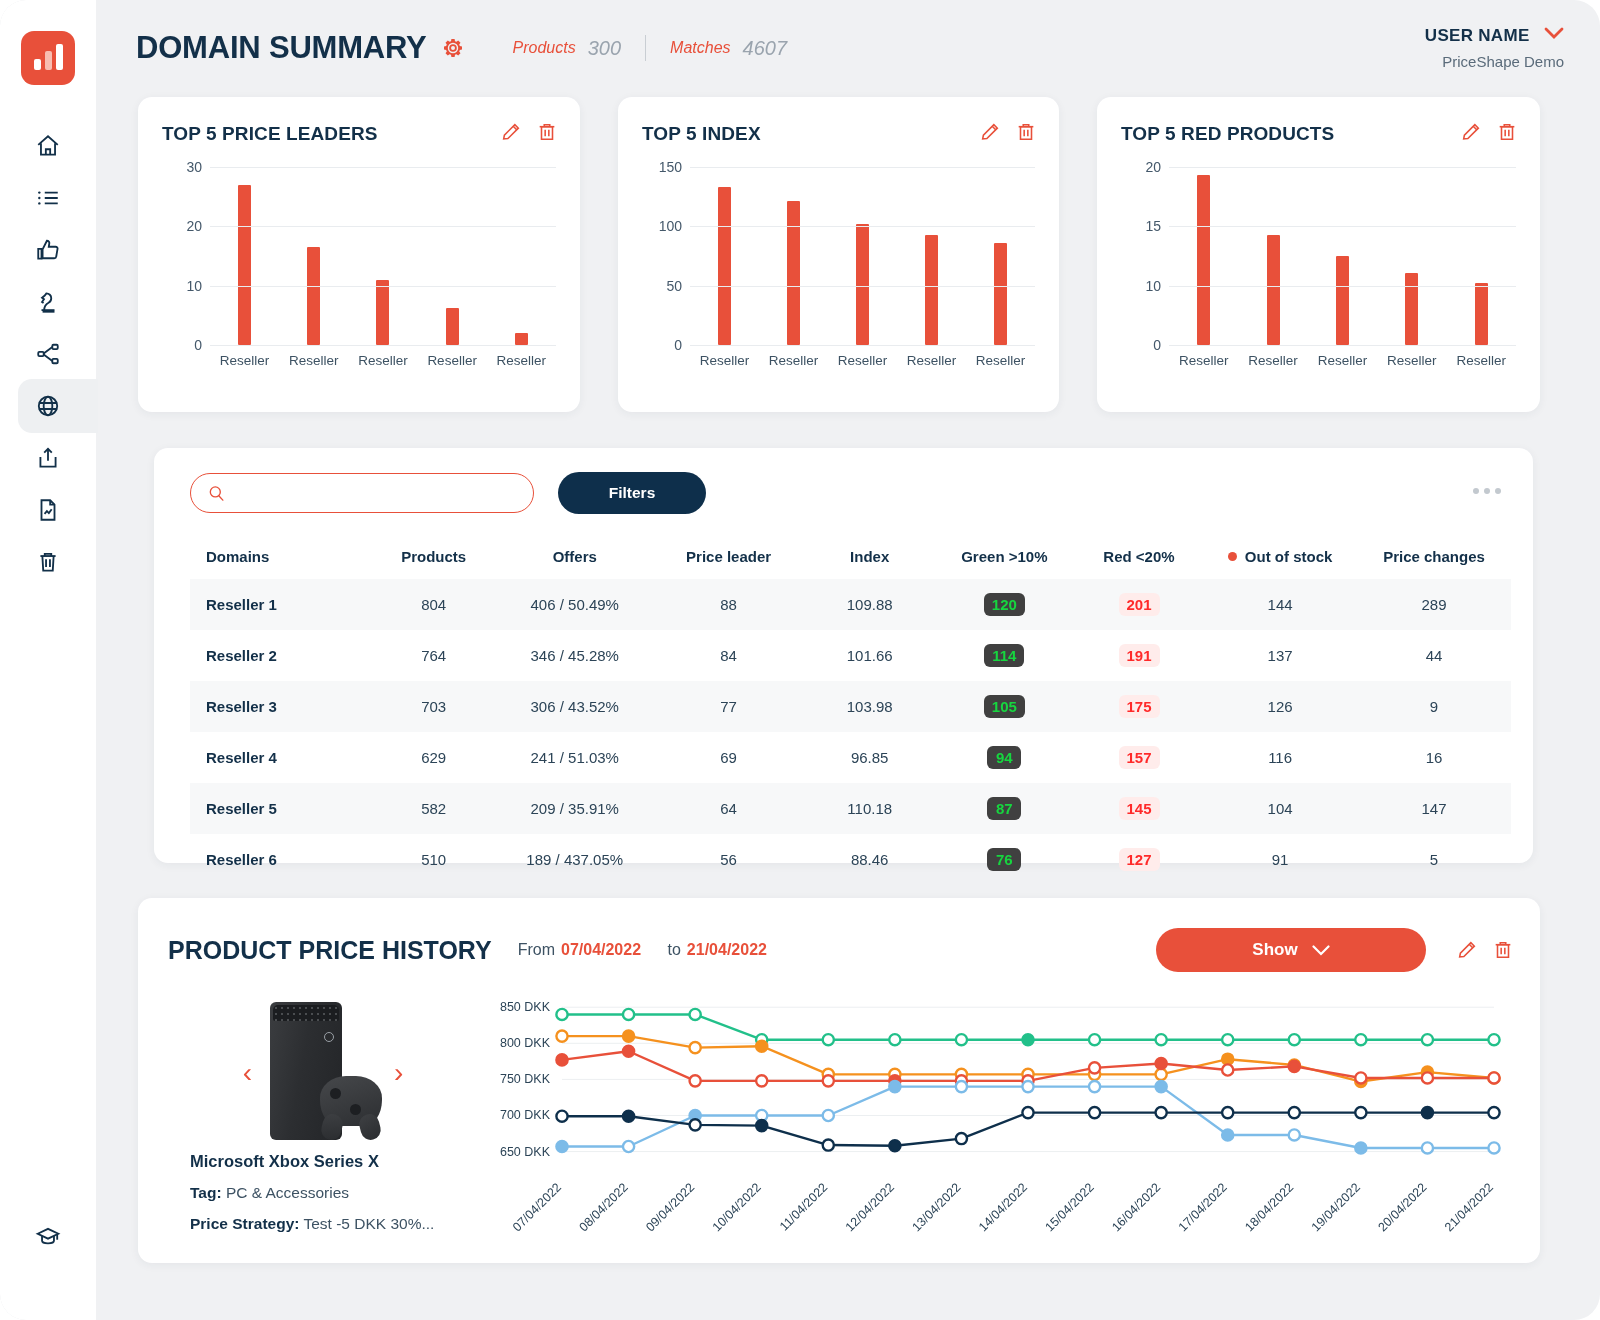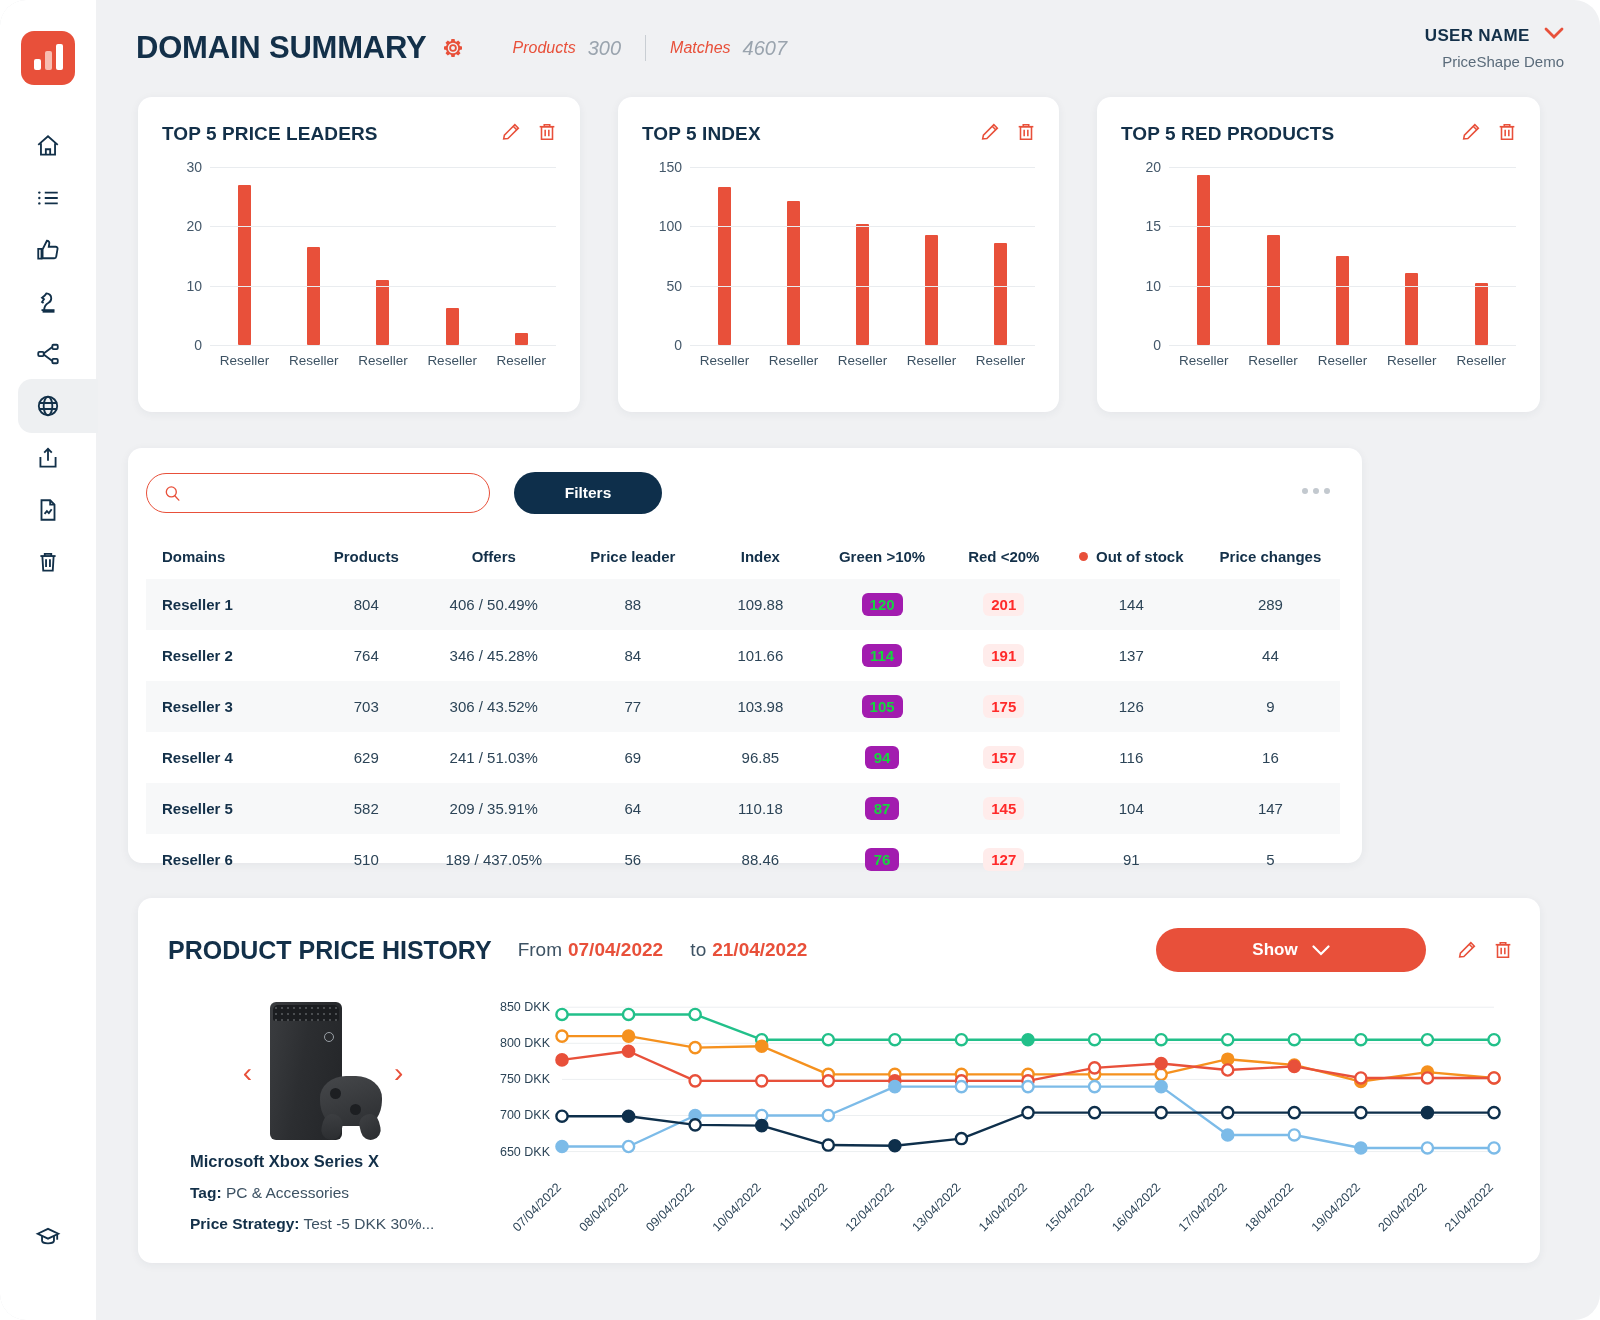--- a/index.html
+++ b/index.html
@@ -95,22 +95,22 @@
   }
   .bar-col { width: 18%; display:flex; justify-content:center; align-items:flex-end; height:100%; }
   .bar { width: 13px; background:#e8503a; border-radius: 1px; }
   .x-labels {
     position:absolute; left:48px; right:0; top:186px;
     display:flex; justify-content:space-around;
   }
   .x-labels span { width:18%; text-align:center; font-size: 13.5px; color:#3d5263; }
   
   .table-card {
-    position:absolute; left:128px; top: 448px; width: 1234px; height: 415px;
-    padding: 24px 22px 0 18px;
+    position:absolute; left:154px; top: 448px; width: 1379px; height: 415px;
+    padding: 24px 22px 0 36px;
   }
   .table-toolbar { display:flex; align-items:center; position:relative; }
   .search-wrap {
     width: 344px; height: 40px; border: 1.4px solid #e8503a; border-radius: 20px;
     display:flex; align-items:center; padding: 0 16px; background:#fff;
   }
   .search-wrap svg { width:19px; height:19px; flex:none;}
   .search-input {
     border:none; outline:none; background:transparent; flex:1;
     font-size:15px; color:#133049; margin-left: 10px; font-family:"Liberation Sans", sans-serif;
@@ -128,31 +128,31 @@
     text-align:center;
   }
   th.first, td.first { text-align:left; padding-left: 16px; }
   td { font-size: 15px; color:#2c4457; padding: 14px 0; text-align:center; }
   tbody tr:nth-child(odd) { background:#f7f8f9; }
   td.first { font-weight:700; color:#133049; }
   .pill {
     display:inline-block; min-width: 34px; padding: 3px 8px; border-radius:6px;
     font-size: 15px; font-weight:700;
   }
-  .pill.green { color:#16d63f; background:#a21caf; }
+  .pill.green { color:#16d63f; background:#404040; }
   .pill.red { color:#ff2a2a; background:#ffeceb; }
   .oos-dot { display:inline-block; width:9px;height:9px;border-radius:50%;background:#e8503a; margin-right:8px; vertical-align:1px;}
   
   .history-card {
     position:absolute; left: 138px; top: 898px; width: 1402px; height: 365px;
     padding: 30px 26px 0 30px;
   }
   .hist-head { display:flex; align-items:center; position:relative; }
   .hist-title { font-size: 25px; font-weight:700; color:#133049; }
-  .date-range { margin-left: 26px; font-size: 19px; color:#3d5263; }
+  .date-range { margin-left: 26px; font-size: 16px; color:#3d5263; }
   .date-range b { color:#e8503a; margin-left: 6px; }
   .date-range .to { margin-left: 22px; }
   .show-btn {
     margin-left:auto; width: 270px; height: 44px; border-radius:22px;
     background:#e8503a; color:#fff; border:none; cursor:pointer;
     font-size:17px; font-weight:700; display:flex; align-items:center; justify-content:center; gap:14px;
     font-family:"Liberation Sans", sans-serif;
   }
   .hist-actions { margin-left: 30px; display:flex; gap: 14px; }
   .hist-body { display:flex; margin-top: 16px; }

